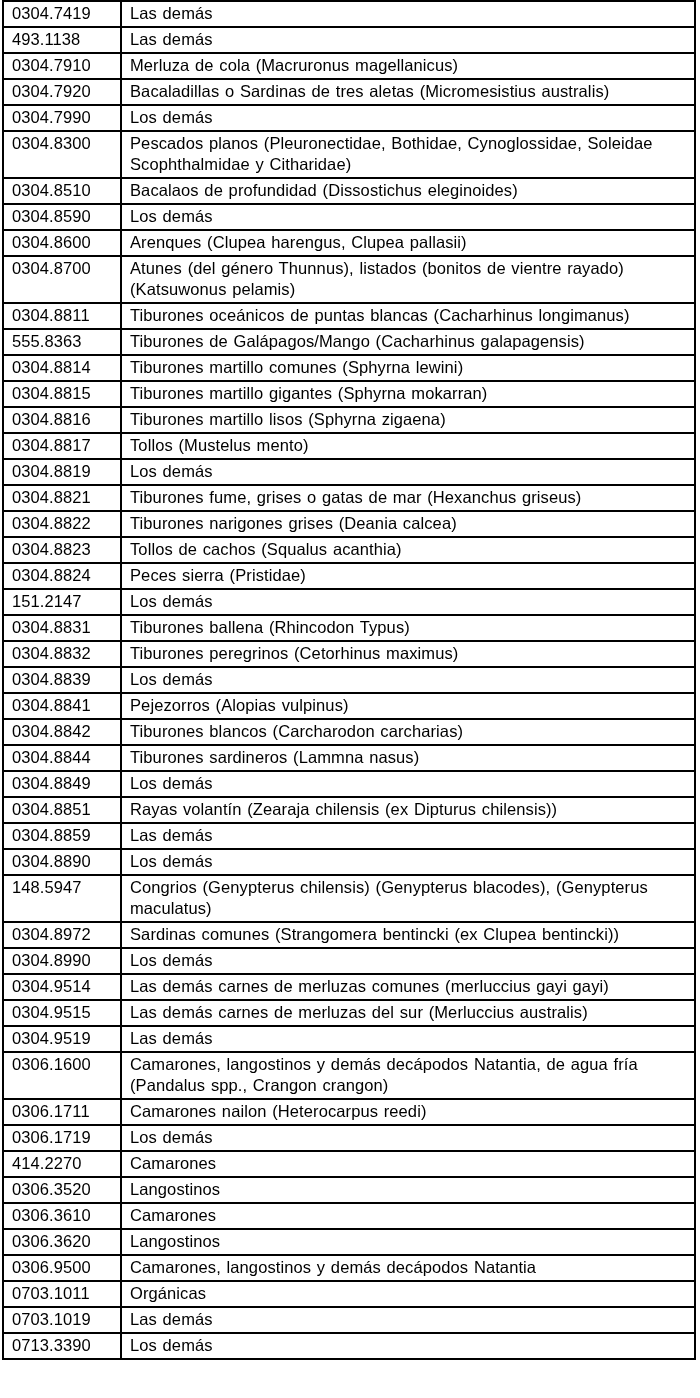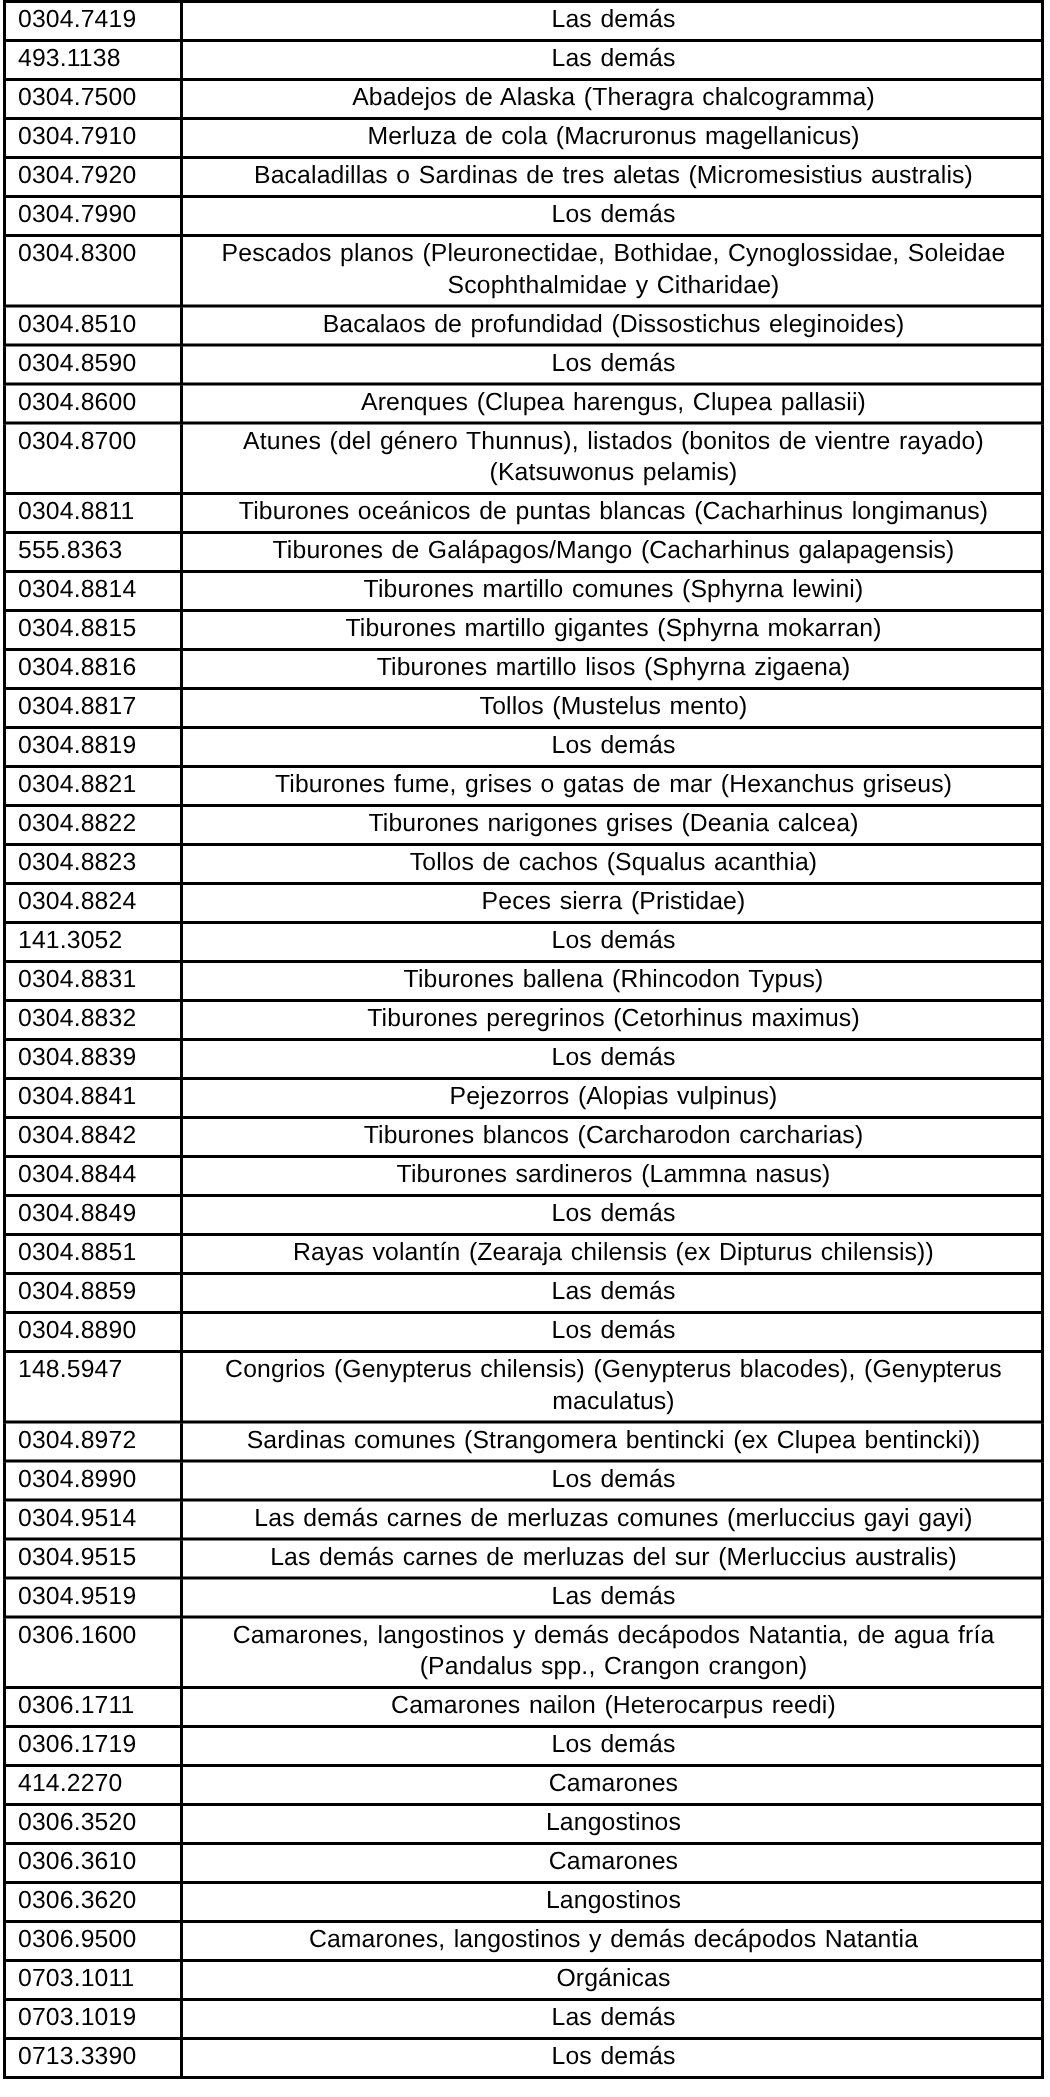--- a/index.html
+++ b/index.html
@@ -33,42 +33,37 @@
     letter-spacing: 0.1px;
     word-spacing: 1px;
   }
   td.code-cell {
     width: 102px;
     white-space: nowrap;
     margin-top: 44px;
   }
   td.desc-cell {
     padding-left: 10px;
-    text-align: center;
   }
 </style>
 </head>
 <body>
 
 <div class="page">
   <table class="tariff">
     <tbody id="table-body">
         <tr>
           <td class="code-cell">0304.7419</td>
           <td class="desc-cell">Las demás</td>
         </tr>
         <tr>
           <td class="code-cell">493.1138</td>
           <td class="desc-cell">Las demás</td>
         </tr>
         <tr>
-          <td class="code-cell">0304.7500</td>
-          <td class="desc-cell">Abadejos de Alaska (Theragra chalcogramma)</td>
-        </tr>
-        <tr>
           <td class="code-cell">0304.7910</td>
           <td class="desc-cell">Merluza de cola (Macruronus magellanicus)</td>
         </tr>
         <tr>
           <td class="code-cell">0304.7920</td>
           <td class="desc-cell">Bacaladillas o Sardinas de tres aletas (Micromesistius australis)</td>
         </tr>
         <tr>
           <td class="code-cell">0304.7990</td>
           <td class="desc-cell">Los demás</td>
@@ -131,21 +126,21 @@
         </tr>
         <tr>
           <td class="code-cell">0304.8823</td>
           <td class="desc-cell">Tollos de cachos (Squalus acanthia)</td>
         </tr>
         <tr>
           <td class="code-cell">0304.8824</td>
           <td class="desc-cell">Peces sierra (Pristidae)</td>
         </tr>
         <tr>
-          <td class="code-cell">141.3052</td>
+          <td class="code-cell">151.2147</td>
           <td class="desc-cell">Los demás</td>
         </tr>
         <tr>
           <td class="code-cell">0304.8831</td>
           <td class="desc-cell">Tiburones ballena (Rhincodon Typus)</td>
         </tr>
         <tr>
           <td class="code-cell">0304.8832</td>
           <td class="desc-cell">Tiburones peregrinos (Cetorhinus maximus)</td>
         </tr>

